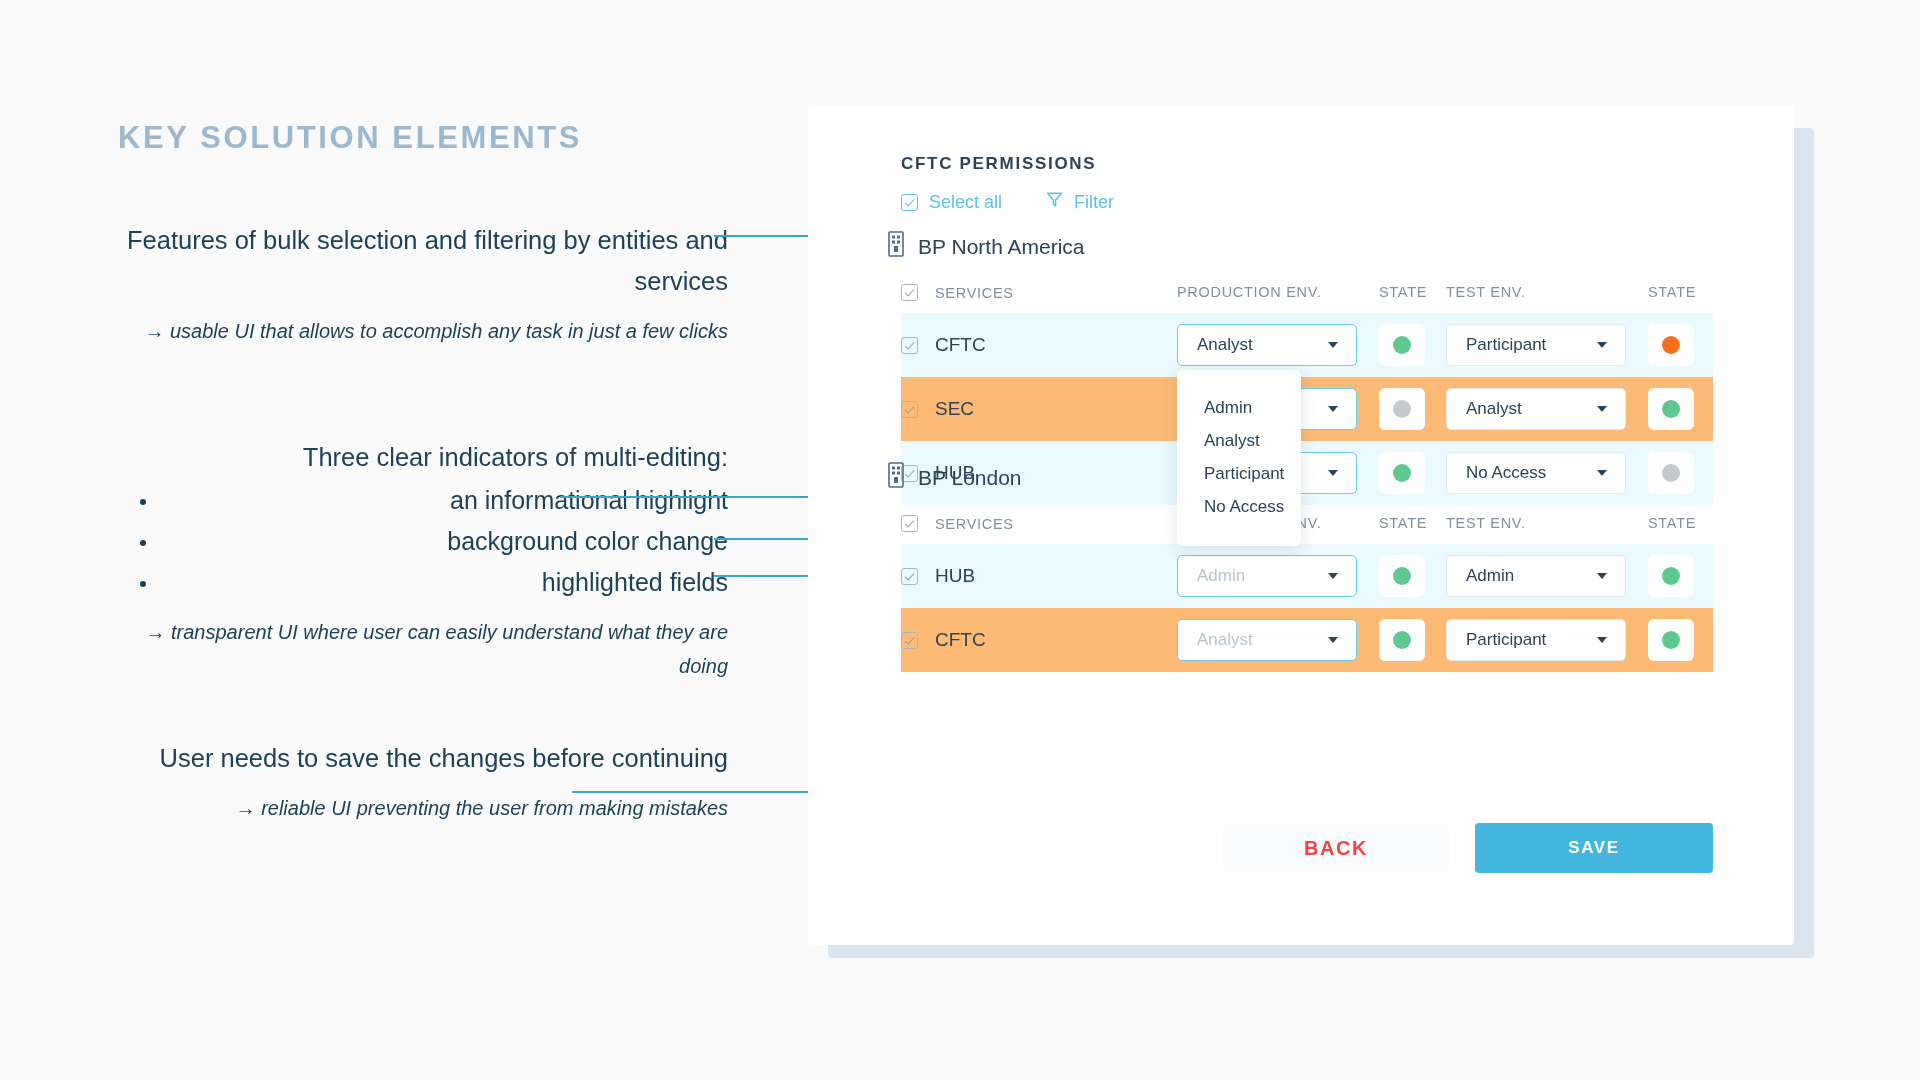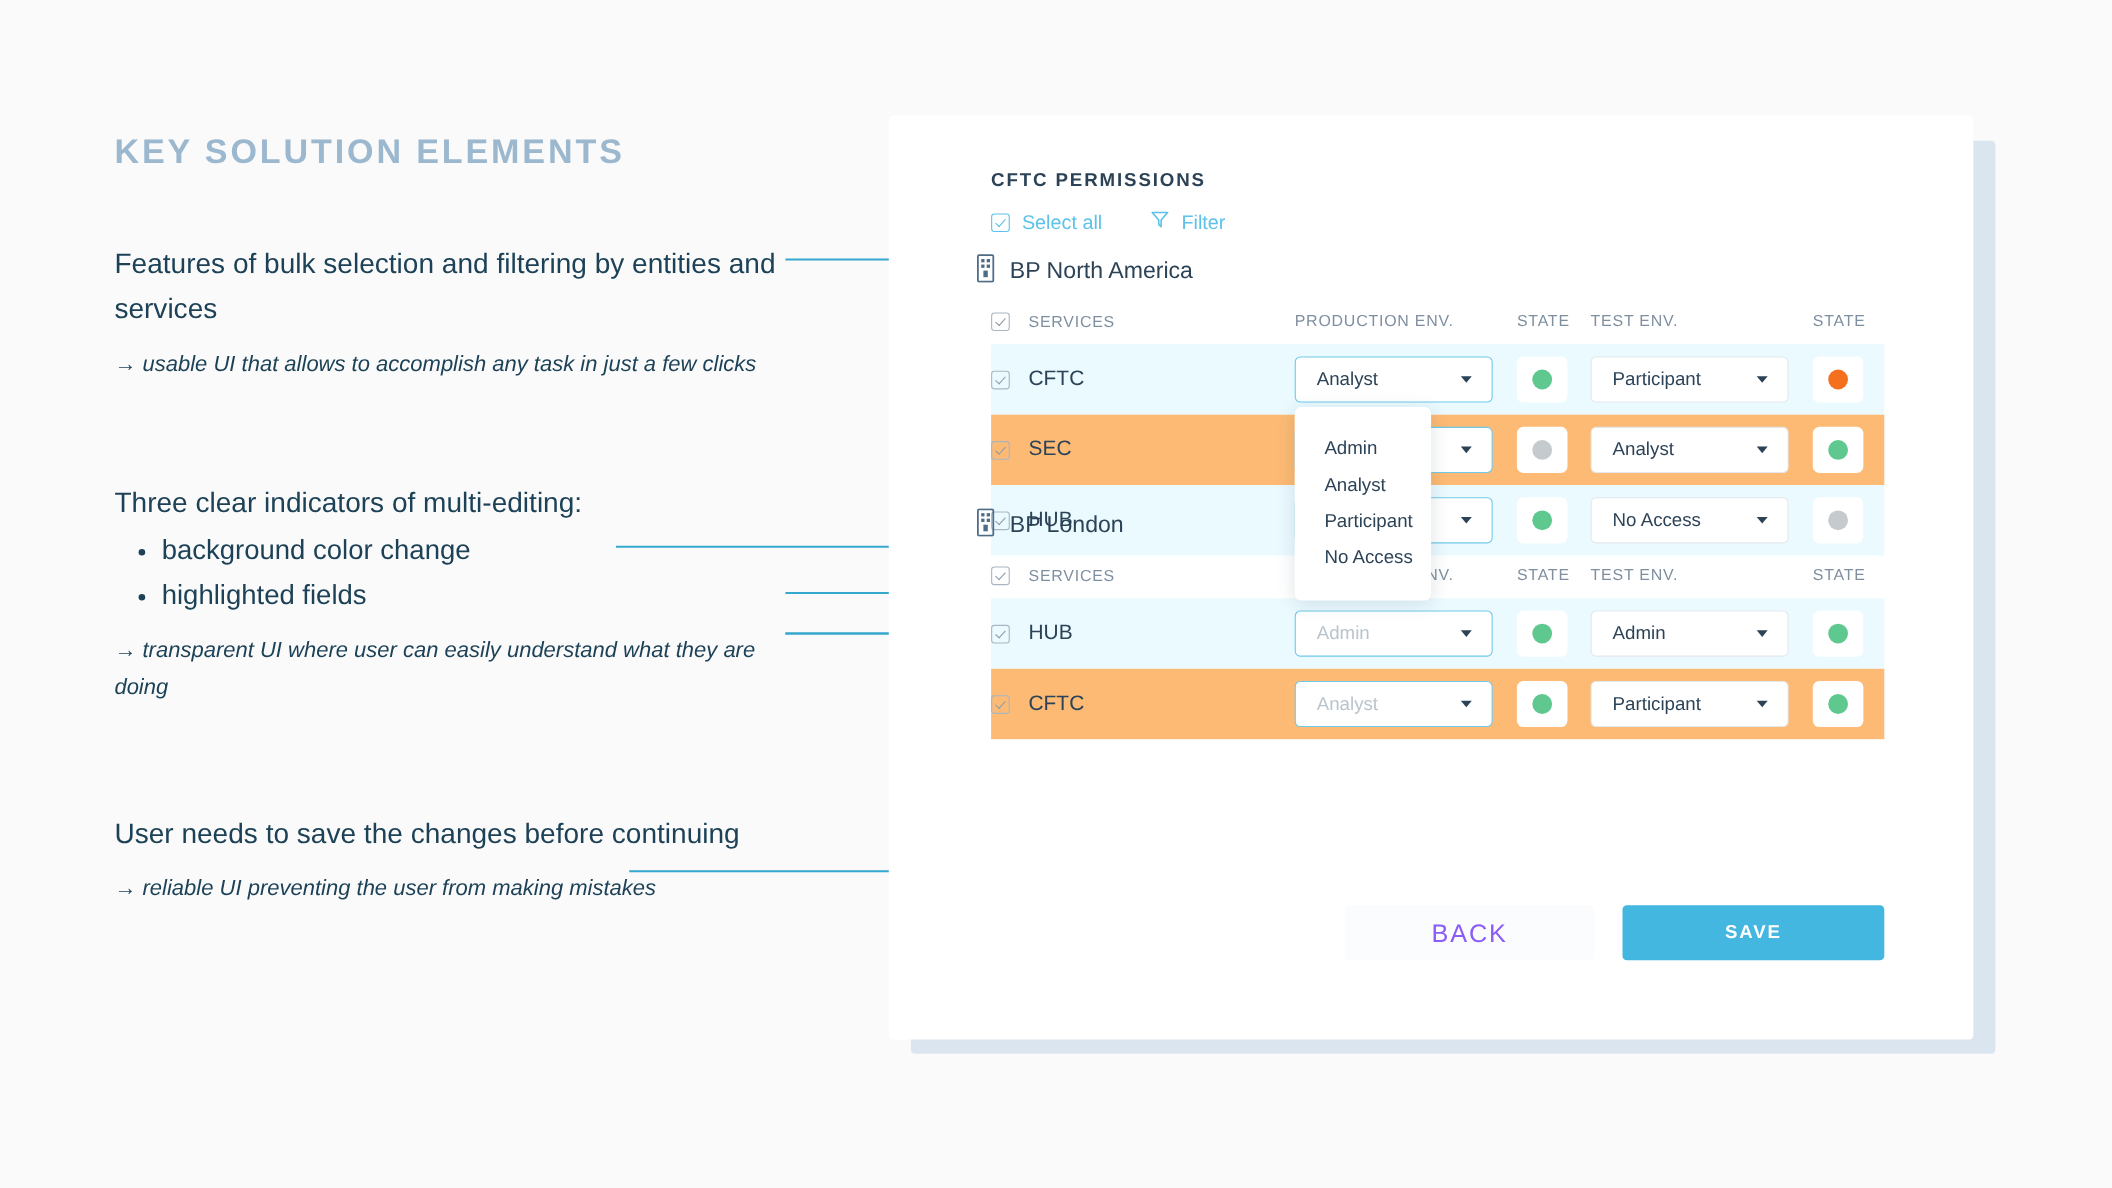--- a/index.html
+++ b/index.html
@@ -9,24 +9,25 @@
     height: 1080px;
     background: #fafafa;
     font-family: "Liberation Sans", sans-serif;
     overflow: hidden;
     position: relative;
   }
 
   
   .left-col {
     position: absolute;
-    left: 104px;
+    left: 118px;
     top: 0;
     width: 680px;
     height: 1080px;
+    text-align: right;
   }
 
   .page-title {
     position: absolute;
     left: 0;
     top: 120px;
     font-size: 31px;
     font-weight: 700;
     letter-spacing: 2.6px;
     color: #9cb8cf;
@@ -277,22 +278,22 @@
     top: 718px;
     width: 812px;
     height: 54px;
     display: flex;
     justify-content: flex-end;
     gap: 26px;
   }
   .btn-back {
     width: 226px; height: 50px;
     display: flex; align-items: center; justify-content: center;
-    font-size: 23px; letter-spacing: 1.6px; font-weight: 400;
-    color: #8b5cf6; background: #fbfcfd; border-radius: 4px;
+    font-size: 20px; letter-spacing: 1.6px; font-weight: 700;
+    color: #ef4444; background: #fbfcfd; border-radius: 4px;
   }
   .btn-save {
     width: 238px; height: 50px;
     display: flex; align-items: center; justify-content: center;
     font-size: 17px; letter-spacing: 1.6px; font-weight: 700;
     color: #ffffff; background: #44b7e0; border-radius: 4px;
   }
 </style>
 </head>
 <body>
@@ -302,20 +303,21 @@
   <div class="page-title">KEY SOLUTION ELEMENTS</div>
 
   <div class="ann-block" style="top:220px">
     <div class="ann-head">Features of bulk selection and filtering by entities and services</div>
     <div class="ann-sub">→ usable UI that allows to accomplish any task in just a few clicks</div>
   </div>
 
   <div class="ann-block" style="top:437px">
     <div class="ann-head">Three clear indicators of multi-editing:</div>
     <ul class="ann-list">
+      <li>an informational highlight</li>
       <li>background color change</li>
       <li>highlighted fields</li>
     </ul>
     <div class="ann-sub">→ transparent UI where user can easily understand what they are doing</div>
   </div>
 
   <div class="ann-block" style="top:738px">
     <div class="ann-head">User needs to save the changes before continuing</div>
     <div class="ann-sub">→ reliable UI preventing the user from making mistakes</div>
   </div>

